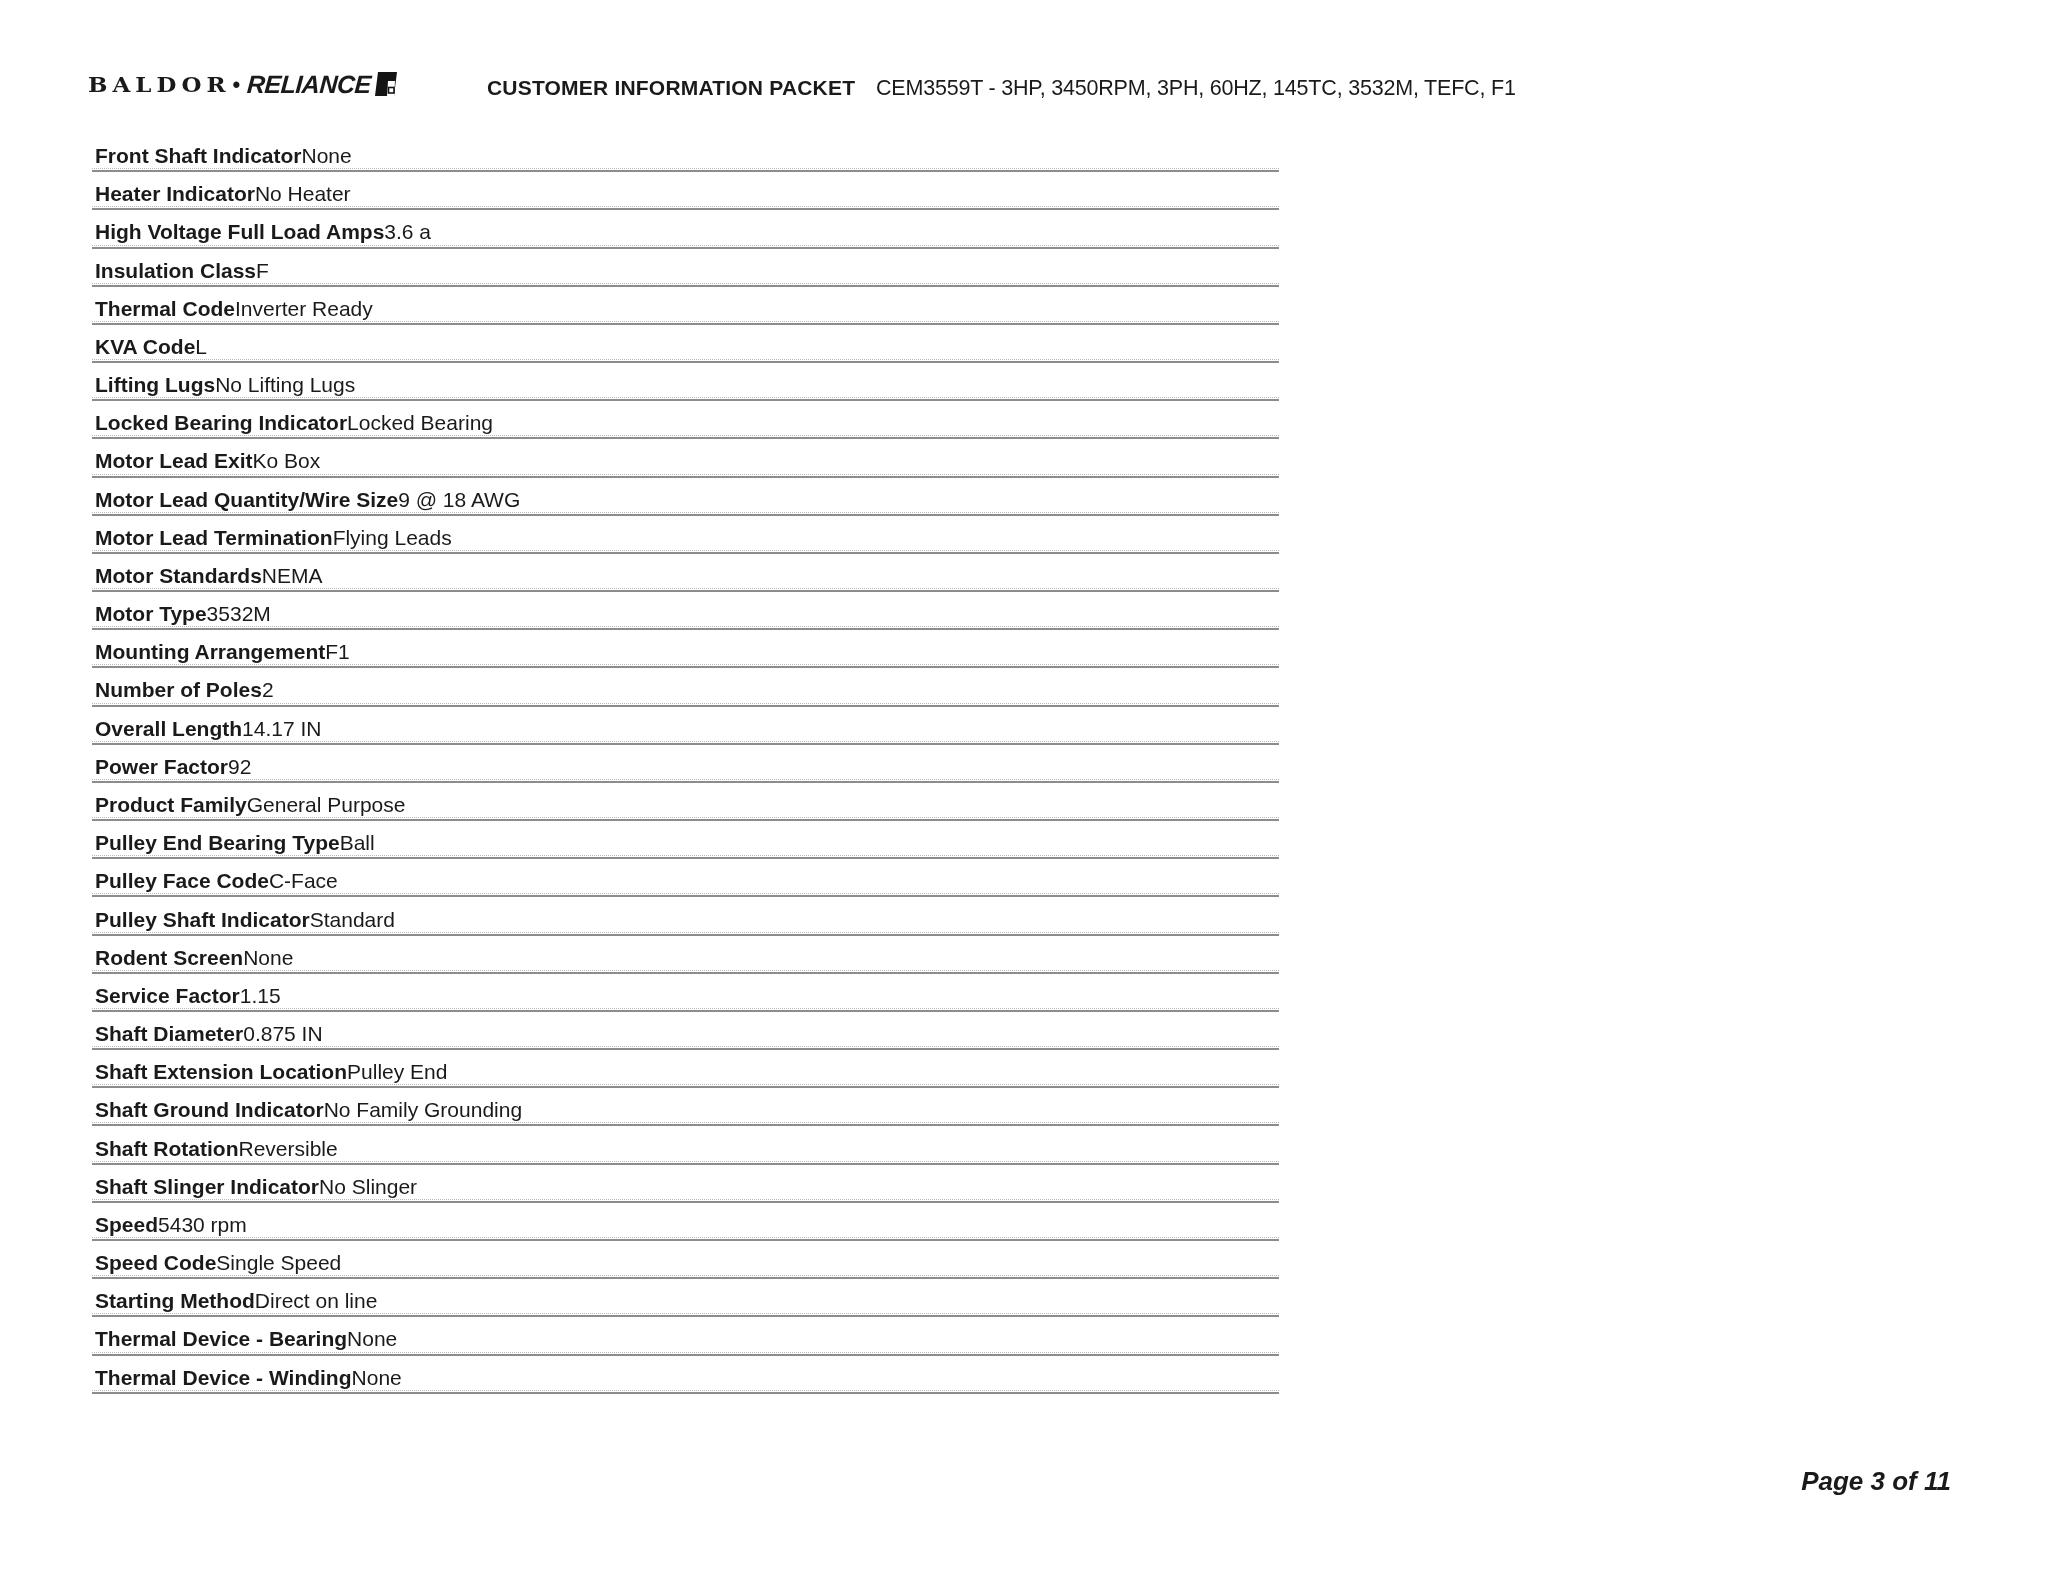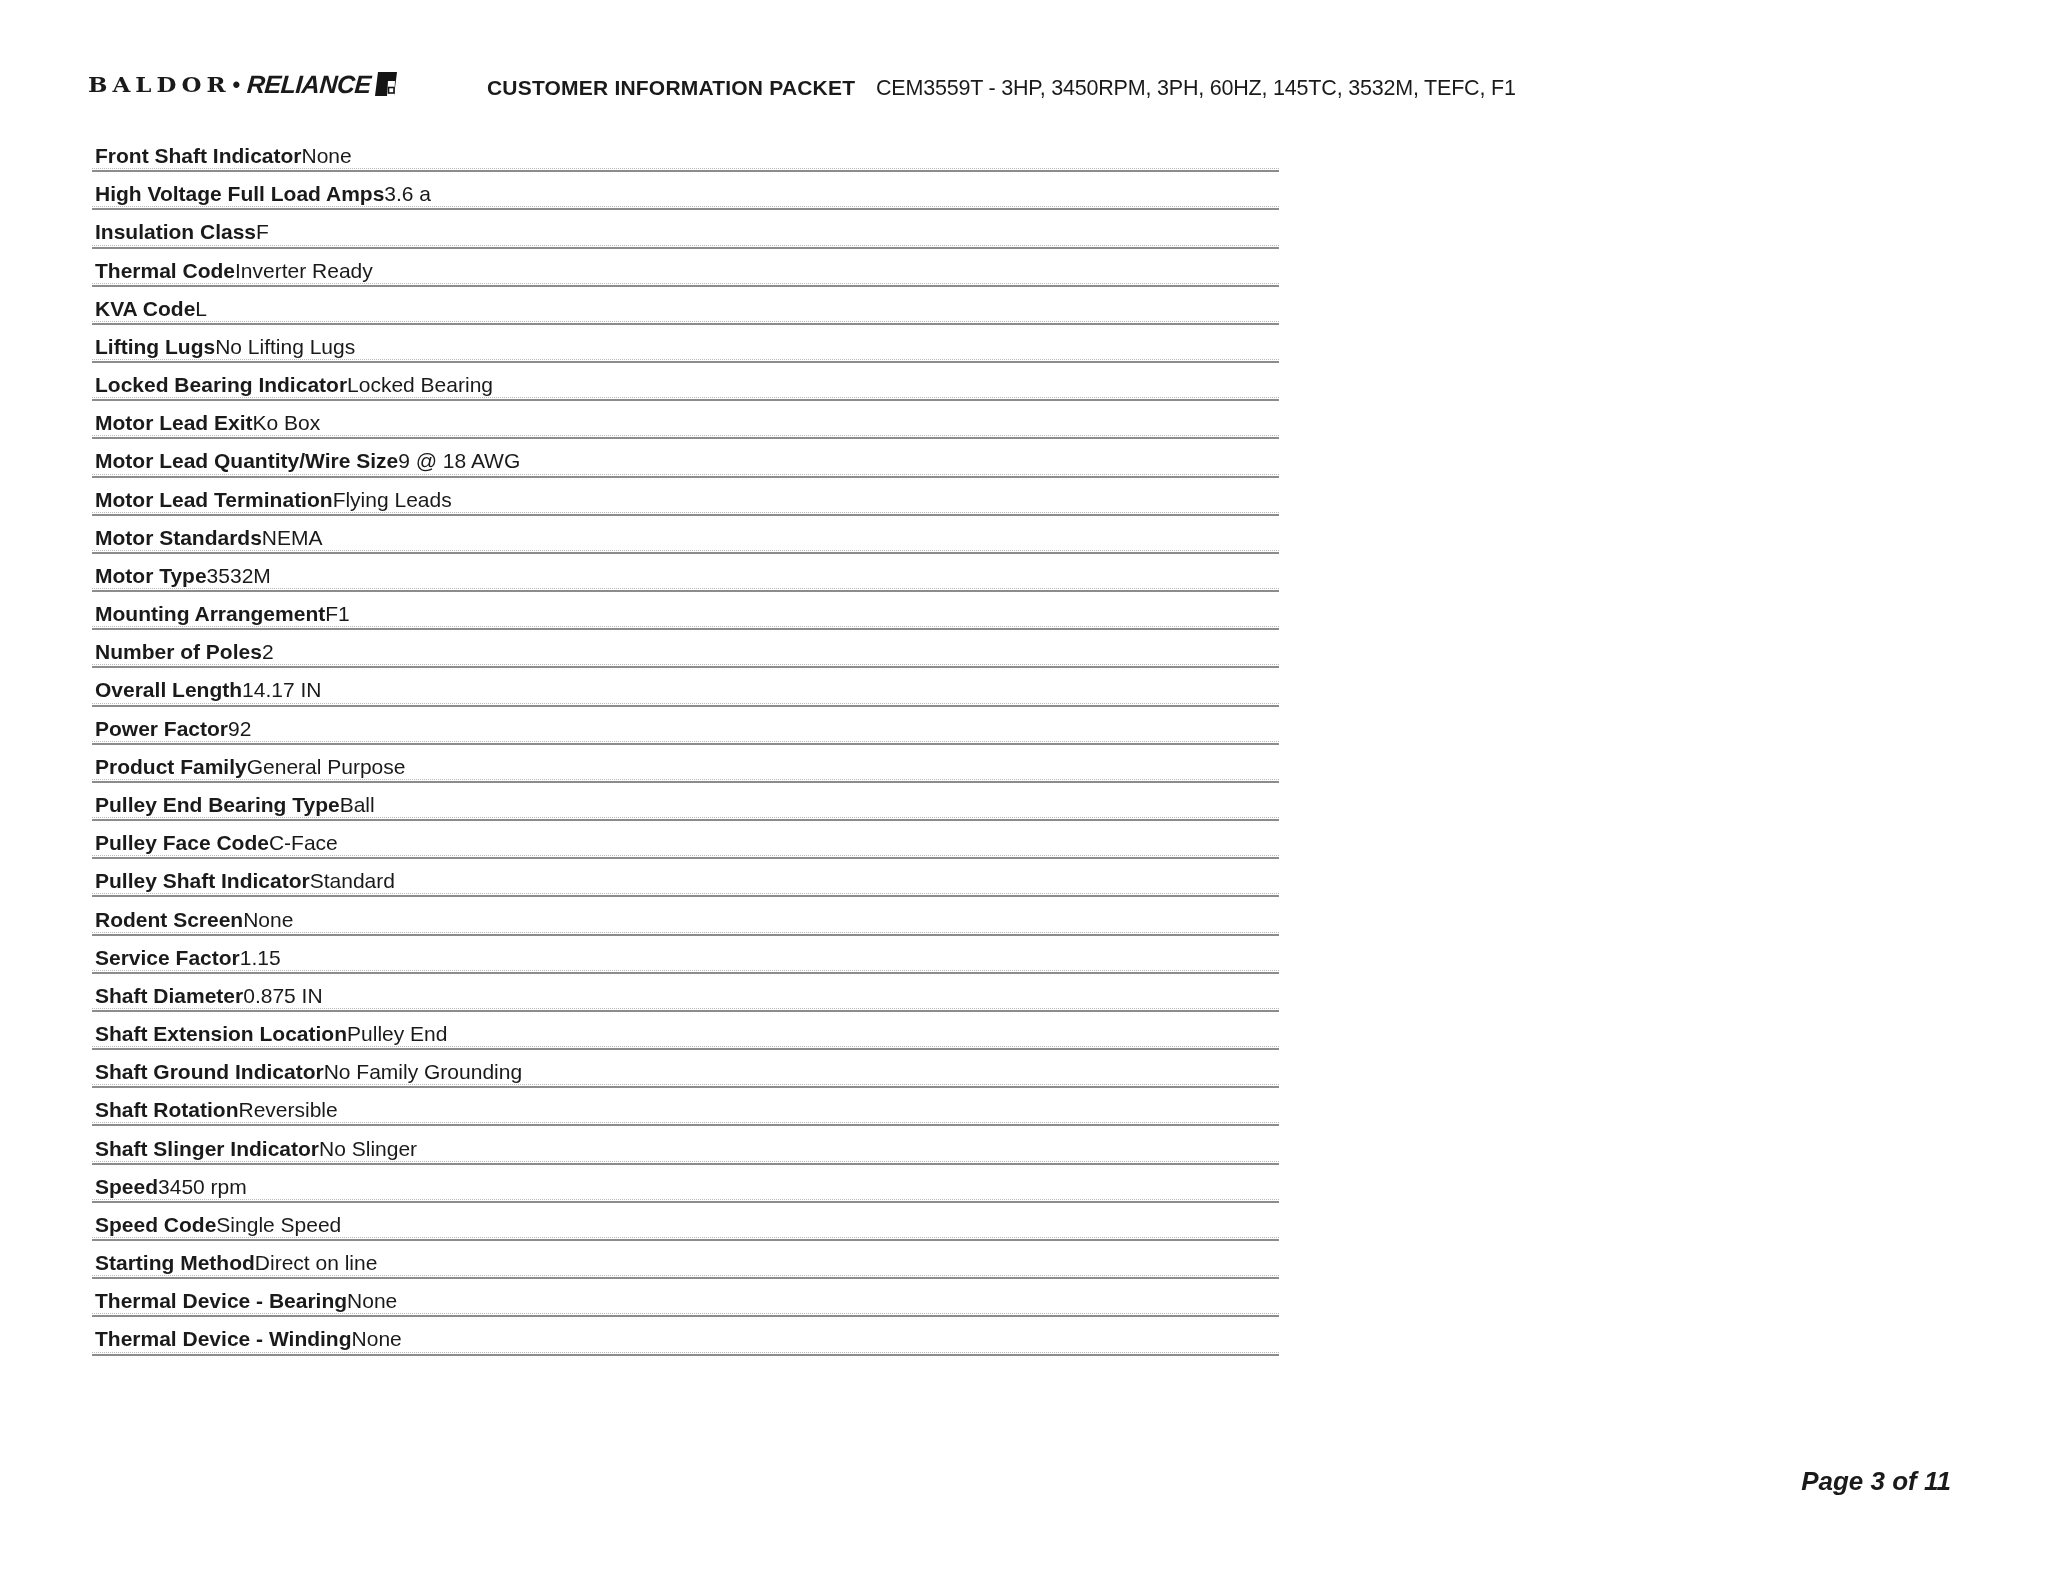--- a/index.html
+++ b/index.html
@@ -96,20 +96,24 @@
     <div class="doc-title">CUSTOMER INFORMATION PACKET</div>
     <div class="product-line">CEM3559T - 3HP, 3450RPM, 3PH, 60HZ, 145TC, 3532M, TEFC, F1</div>
   </header>
 
   <main class="spec-table" id="spec-table">
     <div class="row">
       <span class="spec-label">Front Shaft Indicator</span>
       <span class="spec-value">None</span>
     </div>
 
+    <div class="row">
+      <span class="spec-label">Heater Indicator</span>
+      <span class="spec-value">No Heater</span>
+    </div>
 
     <div class="row">
       <span class="spec-label">High Voltage Full Load Amps</span>
       <span class="spec-value">3.6 a</span>
     </div>
 
     <div class="row">
       <span class="spec-label">Insulation Class</span>
       <span class="spec-value">F</span>
     </div>
@@ -230,21 +234,21 @@
       <span class="spec-value">Reversible</span>
     </div>
 
     <div class="row">
       <span class="spec-label">Shaft Slinger Indicator</span>
       <span class="spec-value">No Slinger</span>
     </div>
 
     <div class="row">
       <span class="spec-label">Speed</span>
-      <span class="spec-value">3450 rpm</span>
+      <span class="spec-value">5430 rpm</span>
     </div>
 
     <div class="row">
       <span class="spec-label">Speed Code</span>
       <span class="spec-value">Single Speed</span>
     </div>
 
     <div class="row">
       <span class="spec-label">Starting Method</span>
       <span class="spec-value">Direct on line</span>

